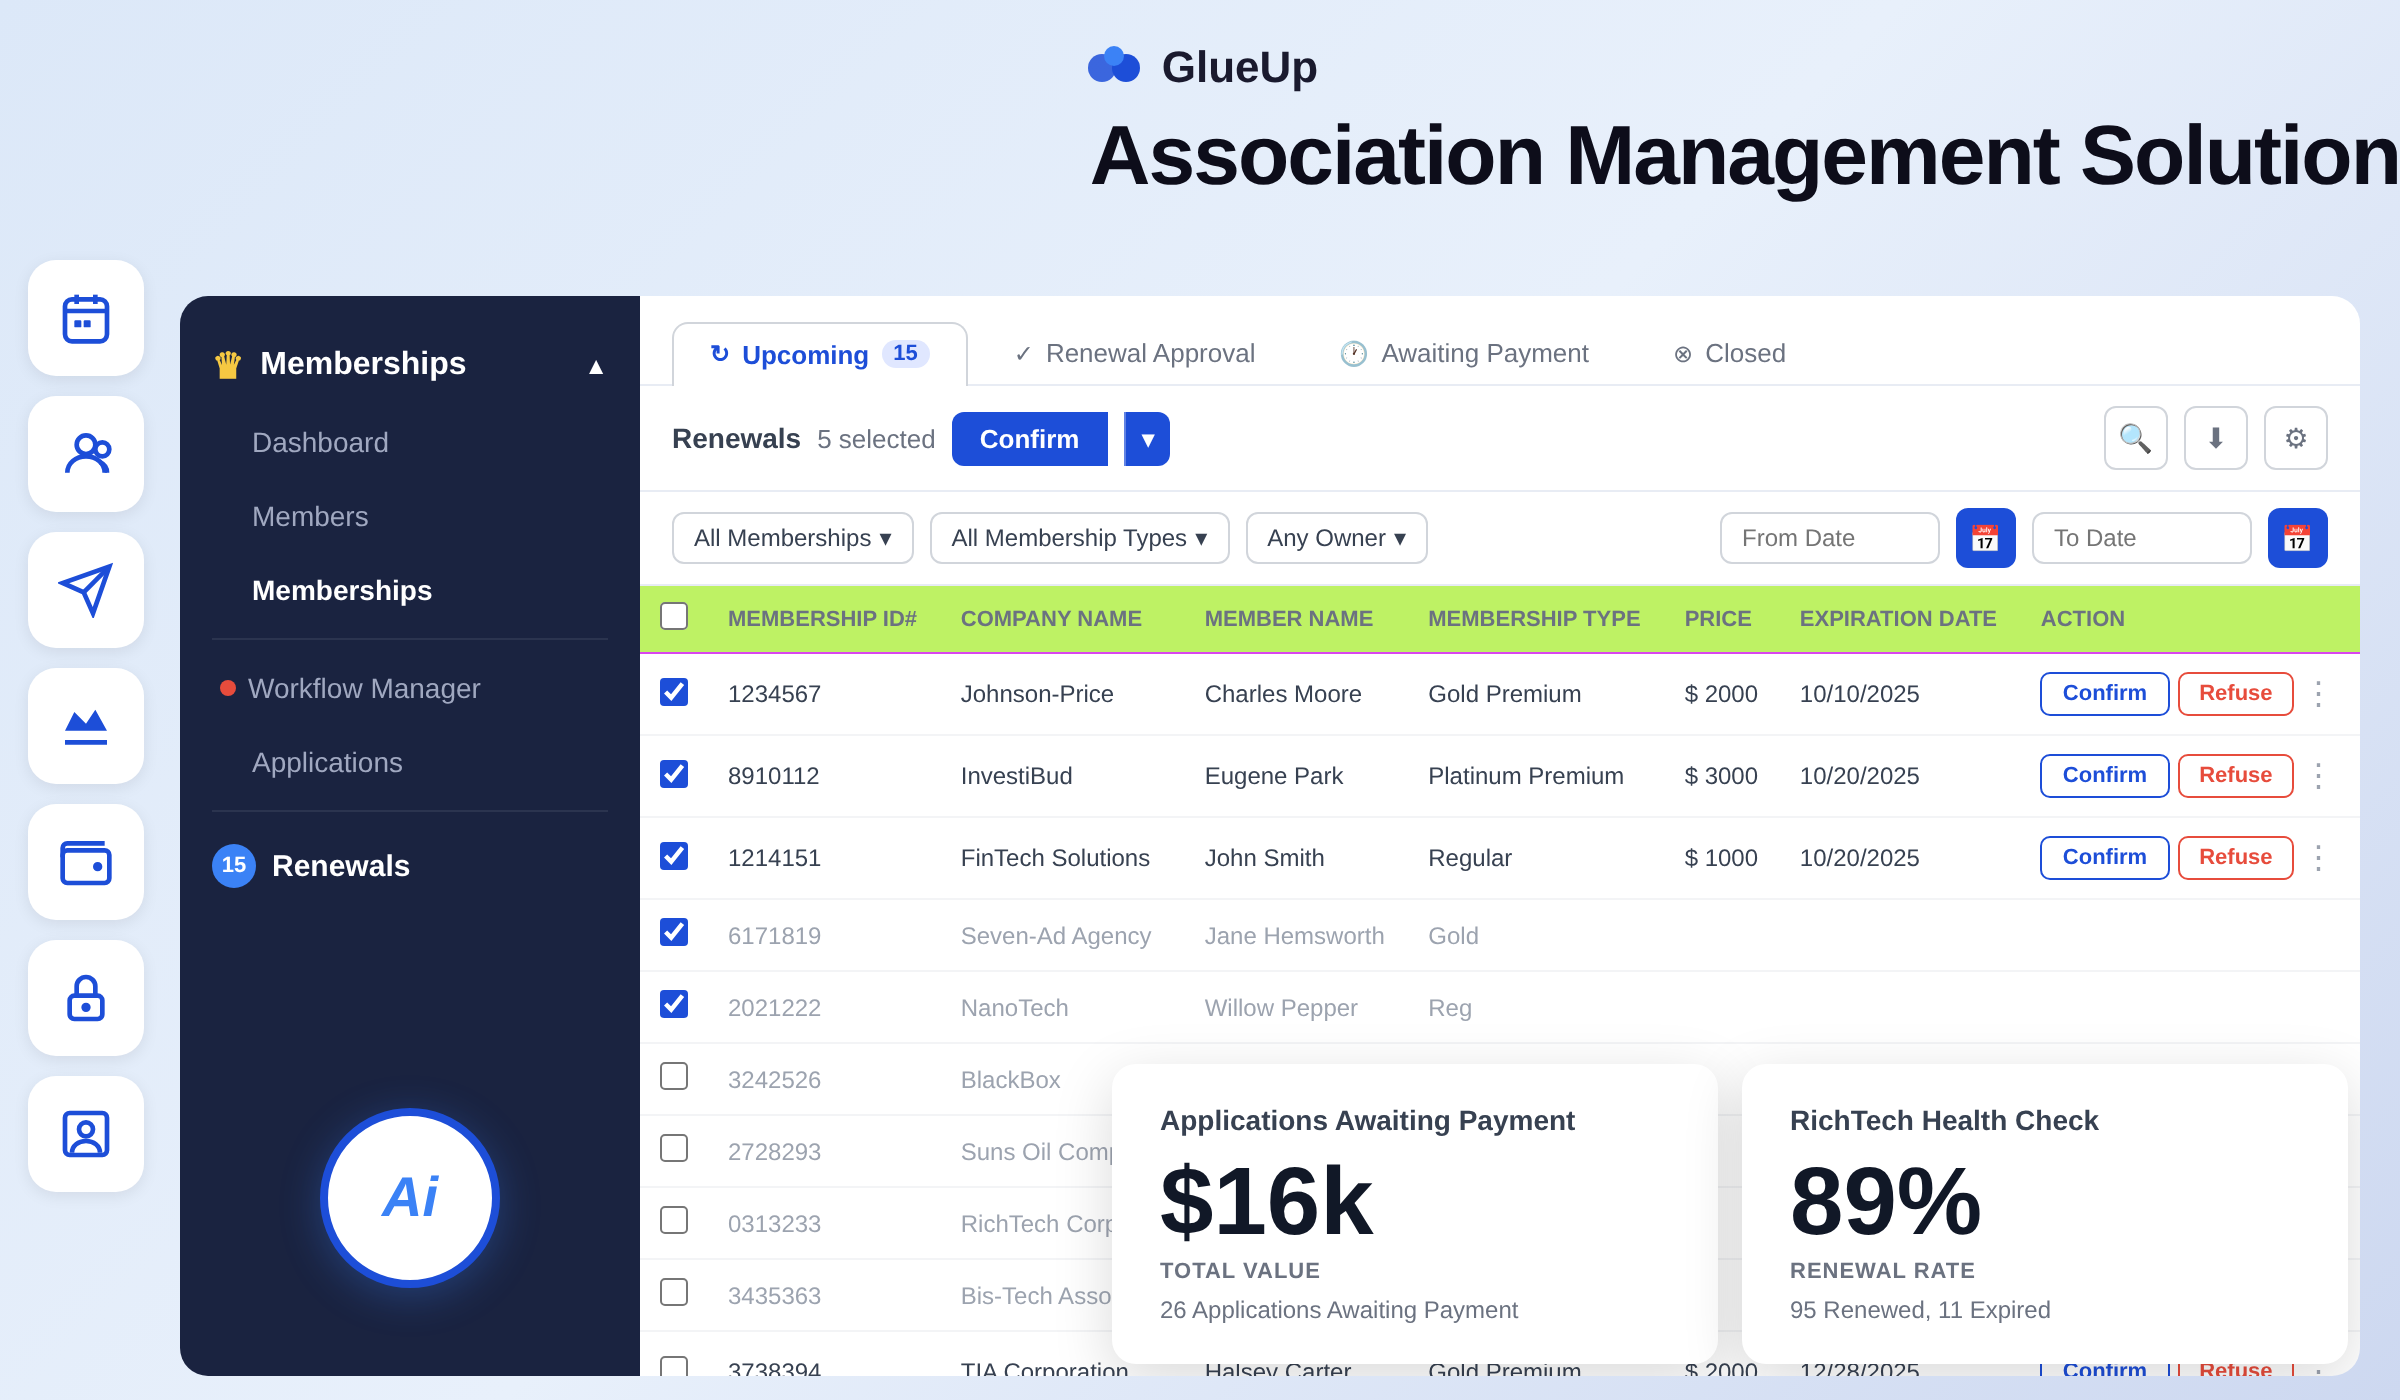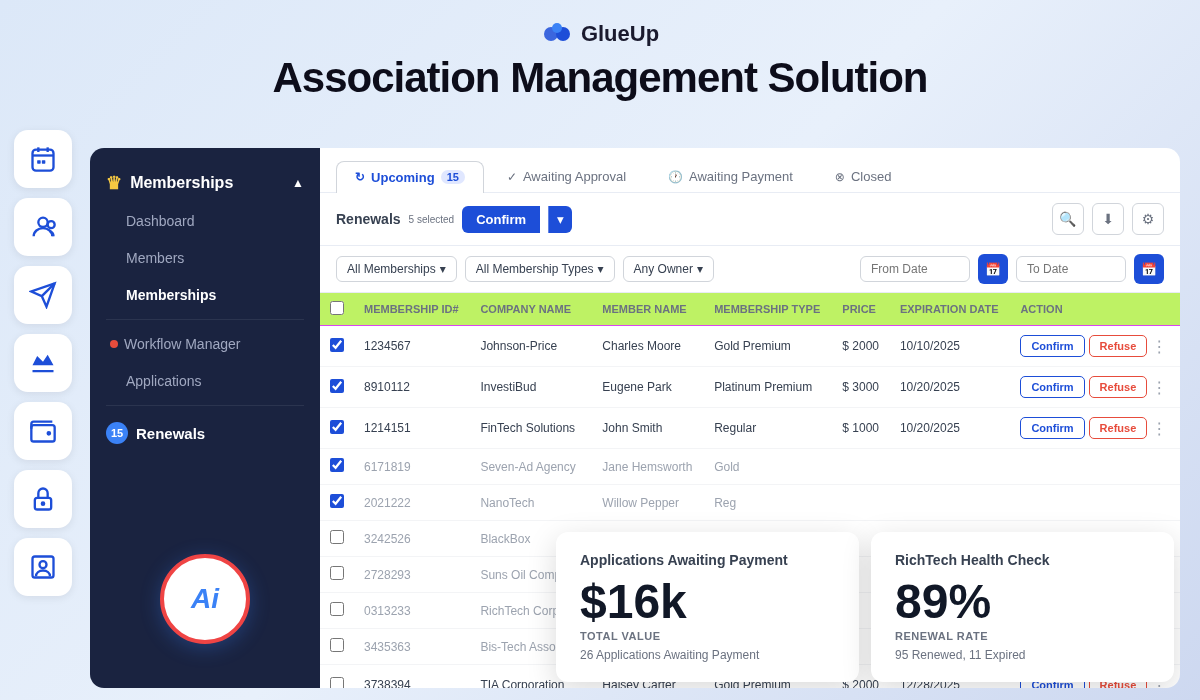--- a/index.html
+++ b/index.html
@@ -31,20 +31,21 @@
     .logo-text {
       font-size: 22px;
       font-weight: 600;
       color: #1a1a2e;
     }
     .main-title {
       font-size: 42px;
       font-weight: 900;
       color: #0d0d1a;
       letter-spacing: -1px;
+      text-align: right;
     }
 
     
     .icon-bar {
       position: absolute;
       left: 14px;
       top: 130px;
       display: flex;
       flex-direction: column;
       gap: 10px;
@@ -154,21 +155,21 @@
 
     
     .ai-circle {
       position: absolute;
       bottom: 30px;
       left: 150px;
       width: 90px;
       height: 90px;
       border-radius: 50%;
       background: white;
-      border: 4px solid #ef4444;
+      border: 4px solid #1d4ed8;
       display: flex;
       align-items: center;
       justify-content: center;
       box-shadow: 0 4px 20px rgba(59,130,246,0.3);
       z-index: 10;
     }
     .ai-inner {
       font-size: 28px;
       font-weight: 900;
       color: #3b82f6;
@@ -228,21 +229,21 @@
       padding: 10px 16px;
       gap: 8px;
       border-bottom: 1px solid #e8ecf4;
     }
     .toolbar-label {
       font-size: 14px;
       font-weight: 600;
       color: #374151;
     }
     .selected-count {
-      font-size: 10px;
+      font-size: 13px;
       color: #6b7280;
     }
     .confirm-btn {
       background: #1d4ed8;
       color: white;
       border: none;
       border-radius: 6px 0 0 6px;
       padding: 6px 14px;
       font-size: 13px;
       font-weight: 600;
@@ -529,21 +530,21 @@
   <div class="main-panel">
 
     <div class="tabs-bar">
       <div class="tab active">
         <span style="font-size:12px;">↻</span>
         <span>Upcoming</span>
         <span class="tab-count">15</span>
       </div>
       <div class="tab">
         <span style="font-size:12px;">✓</span>
-        <span>Awaiting Approval</span>
+        <span>Renewal Approval</span>
       </div>
       <div class="tab">
         <span style="font-size:12px;">🕐</span>
         <span>Awaiting Payment</span>
       </div>
       <div class="tab">
         <span style="font-size:12px;">⊗</span>
         <span>Closed</span>
       </div>
     </div>

